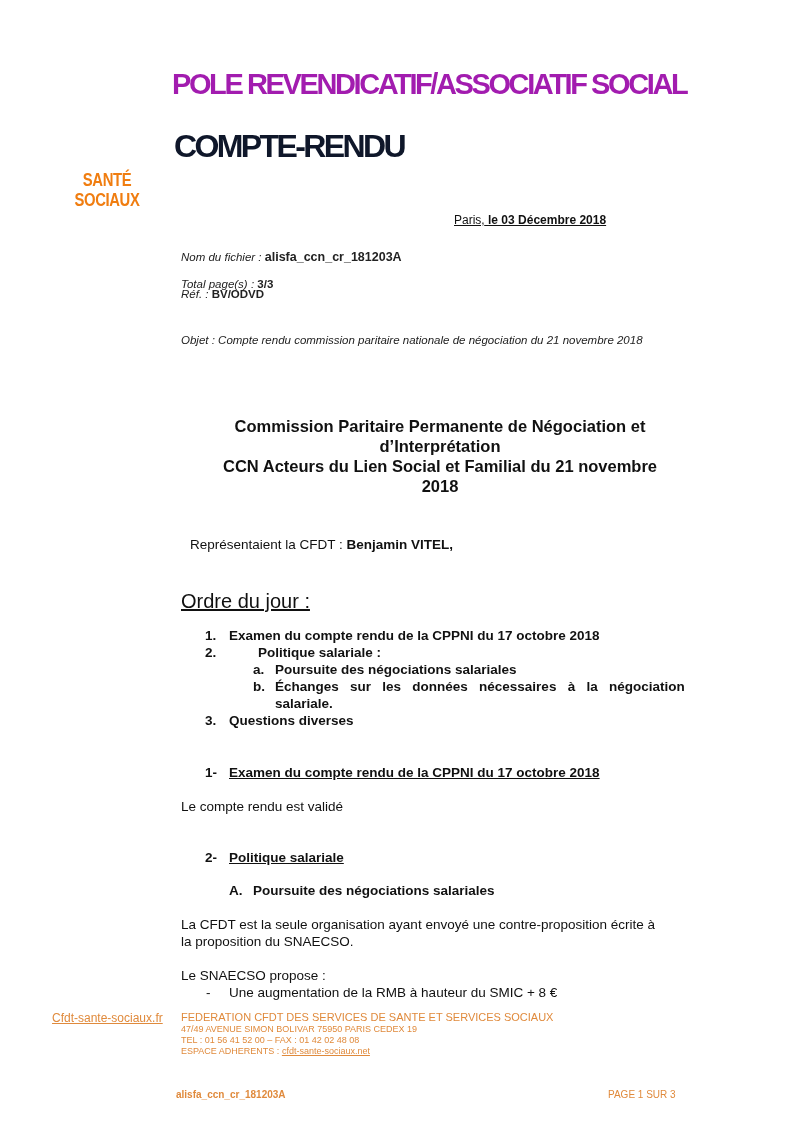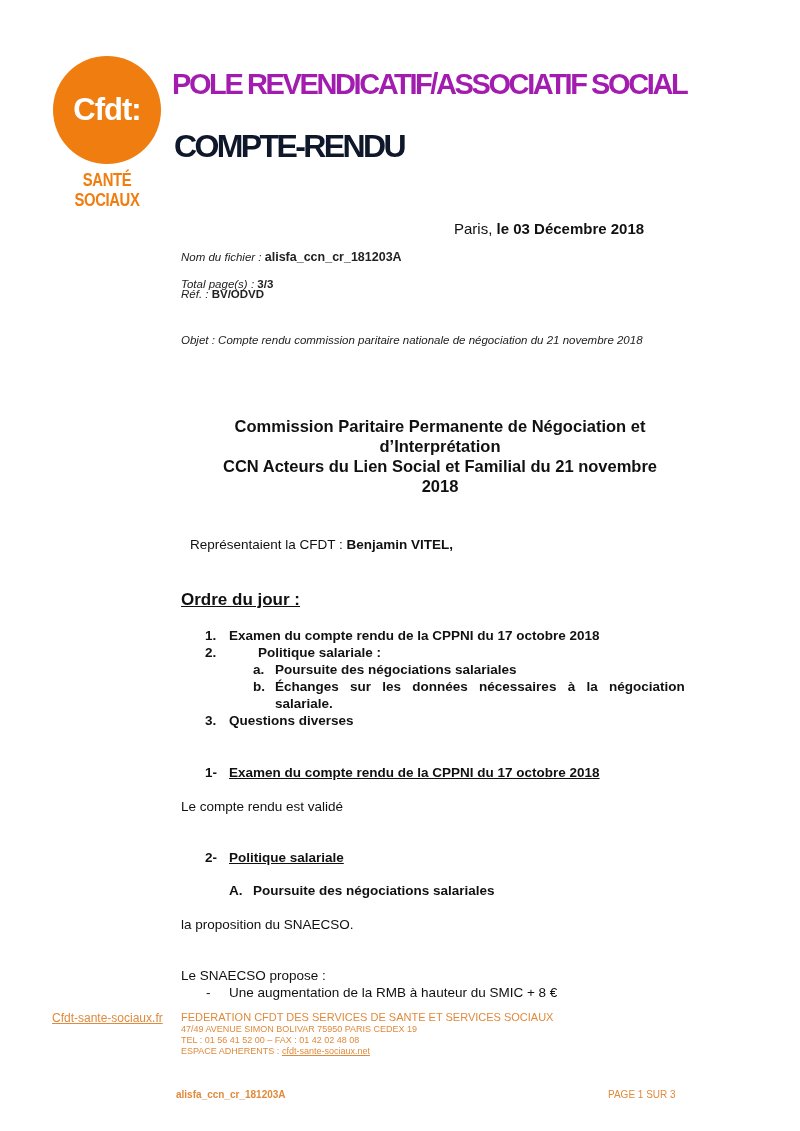--- a/index.html
+++ b/index.html
@@ -30,37 +30,37 @@
 
     .pole-title {
       left: 172px; top: 68px; color: #a21caf; font-weight: bold; font-size: 29px;
       letter-spacing: -2.4px; white-space: nowrap;
     }
     .cr-title {
       left: 174px; top: 128px; color: #0f172a; font-weight: bold; font-size: 32px;
       letter-spacing: -2.6px; white-space: nowrap;
     }
 
-    .date-line { left: 454px; top: 220px; font-size: 15px; }
+    .date-line { left: 454px; top: 213px; font-size: 12px; text-decoration: underline; }
     .date-line b { font-weight: bold; }
 
     .meta { left: 181px; font-size: 11.5px; color: #222; white-space: nowrap; }
     .meta i { font-style: italic; }
     .meta b { font-weight: bold; }
 
     .commission {
       left: 180px; top: 416px; width: 520px; text-align: center; font-weight: bold;
       font-size: 16.5px; line-height: 20px; color: #111;
     }
 
     .rep { left: 190px; top: 537px; font-size: 13.5px; }
     .rep b { font-weight: bold; }
 
     .ordre {
-      left: 181px; top: 590px; font-weight: bold; font-size: 17px; text-decoration: underline;
+      left: 181px; top: 590px; font-weight: normal; font-size: 20px; text-decoration: underline;
     }
 
     .agenda { font-weight: bold; font-size: 13.5px; line-height: 17px; white-space: nowrap; }
 
     .section-h { font-weight: bold; font-size: 13.5px; white-space: nowrap; }
     .section-h .t { text-decoration: underline; }
 
     .body-txt { font-size: 13.5px; line-height: 17px; white-space: nowrap; color: #111; }
 
     .footer-link {
@@ -70,23 +70,20 @@
     .footer-block .fed { font-size: 11px; line-height: 13px; }
     .footer-block u { text-decoration: underline; }
 
     .foot-file { left: 176px; top: 1089px; color: #e08a3c; font-size: 10px; font-weight: bold; }
     .foot-page { left: 608px; top: 1089px; color: #e08a3c; font-size: 10px; }
   </style>
 </head>
 <body>
 
 <div class="abs logo">
-  <div class="logo-circle">
-    <span>Cfdt:</span>
-  </div>
   <div class="logo-sub l1">SANTÉ</div>
   <div class="logo-sub l2">SOCIAUX</div>
 </div>
 
 <div class="abs pole-title">POLE REVENDICATIF/ASSOCIATIF SOCIAL</div>
 <div class="abs cr-title">COMPTE-RENDU</div>
 
 <div class="abs date-line">
   <span>Paris,</span>
   <b>le 03 Décembre 2018</b>
@@ -160,20 +157,21 @@
   <span>2-</span>
   <span class="t" style="position:absolute; left:24px; top:0;">Politique salariale</span>
 </div>
 
 <div class="abs section-h" style="left:229px; top:883px;">
   <span>A.</span>
   <span style="position:absolute; left:24px; top:0;">Poursuite des négociations salariales</span>
 </div>
 
 <div class="abs body-txt" style="left:181px; top:916px;">
+  <div>La CFDT est la seule organisation ayant envoyé une contre-proposition écrite à</div>
   <div>la proposition du SNAECSO.</div>
 </div>
 
 <div class="abs body-txt" style="left:181px; top:967px;">Le SNAECSO propose :</div>
 <div class="abs body-txt" style="left:206px; top:984px;">-</div>
 <div class="abs body-txt" style="left:229px; top:984px;">Une augmentation de la RMB à hauteur du SMIC + 8 €</div>
 
 <a class="abs footer-link">Cfdt-sante-sociaux.fr</a>
 <div class="abs footer-block">
   <div class="fed">FEDERATION CFDT DES SERVICES DE SANTE ET SERVICES SOCIAUX</div>

